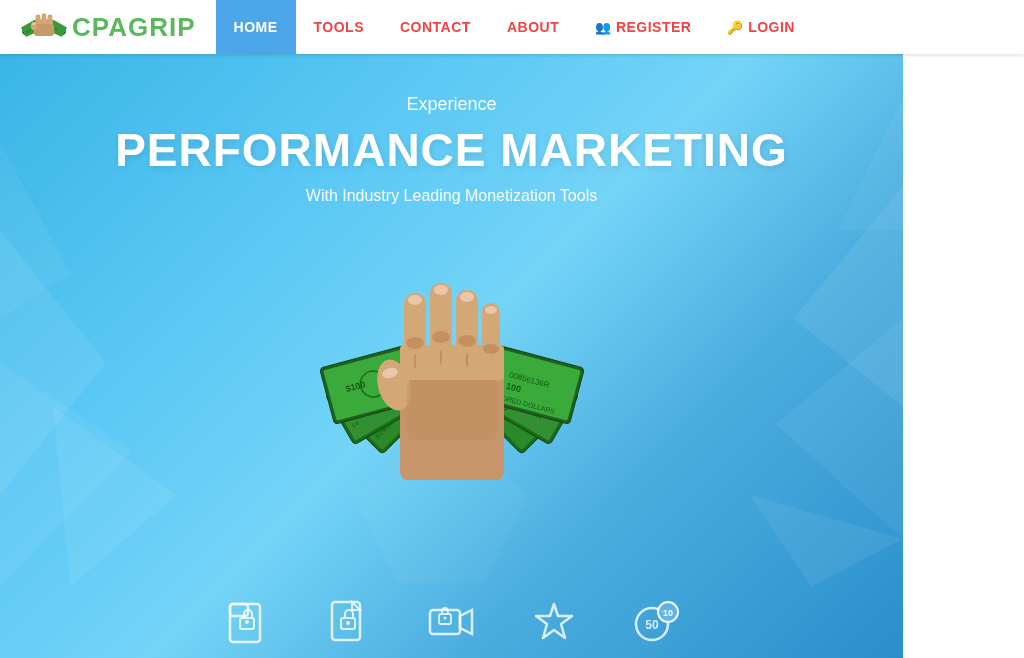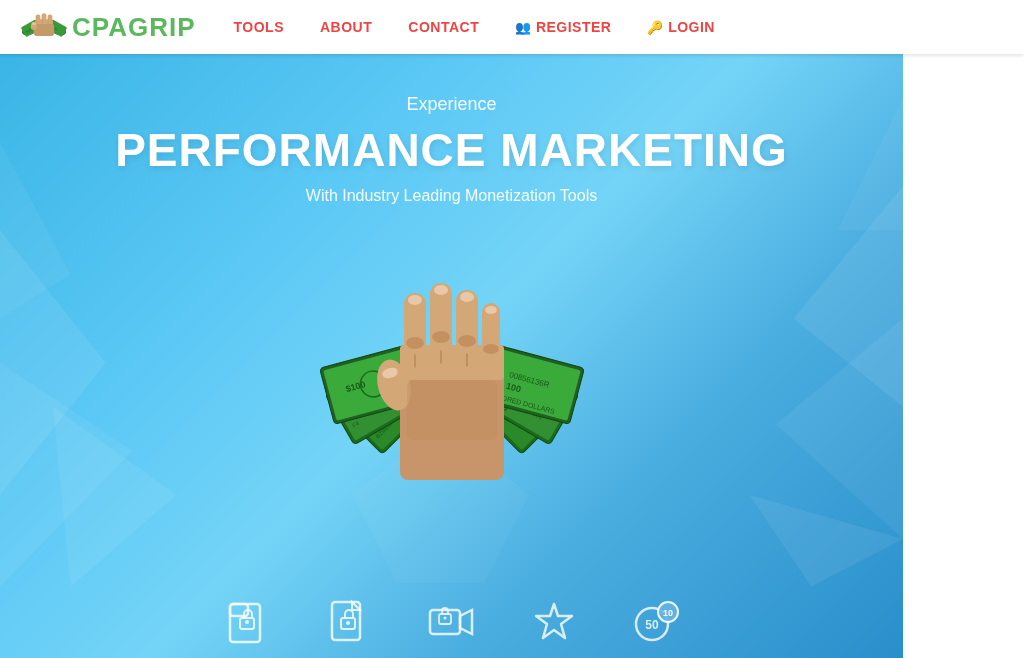--- a/index.html
+++ b/index.html
@@ -163,28 +163,31 @@
       <line x1="27" y1="23" x2="27" y2="30" stroke="#b8895a" stroke-width="0.5"></line>
       <line x1="37" y1="22" x2="37" y2="29" stroke="#b8895a" stroke-width="0.5"></line>
       <line x1="47" y1="23" x2="47" y2="30" stroke="#b8895a" stroke-width="0.5"></line>
 
       <ellipse cx="23" cy="29" rx="3.5" ry="2.5" fill="#e8c4a0"></ellipse>
     </svg>
     <span class="logo-text">CPAGRIP</span>
   </div>
 
   <div class="nav-links">
+    <div class="nav-item active">
+      <span>HOME</span>
+    </div>
     <div class="nav-item">
       <span>TOOLS</span>
     </div>
     <div class="nav-item">
+      <span>CONTACT</span>
+    </div>
+    <div class="nav-item">
       <span>ABOUT</span>
-    </div>
-    <div class="nav-item">
-      <span>CONTACT</span>
     </div>
     <div class="nav-item">
       <span class="nav-icon">👥</span>
       <span>REGISTER</span>
     </div>
     <div class="nav-item">
       <span class="nav-icon">🔑</span>
       <span>LOGIN</span>
     </div>
   </div>

